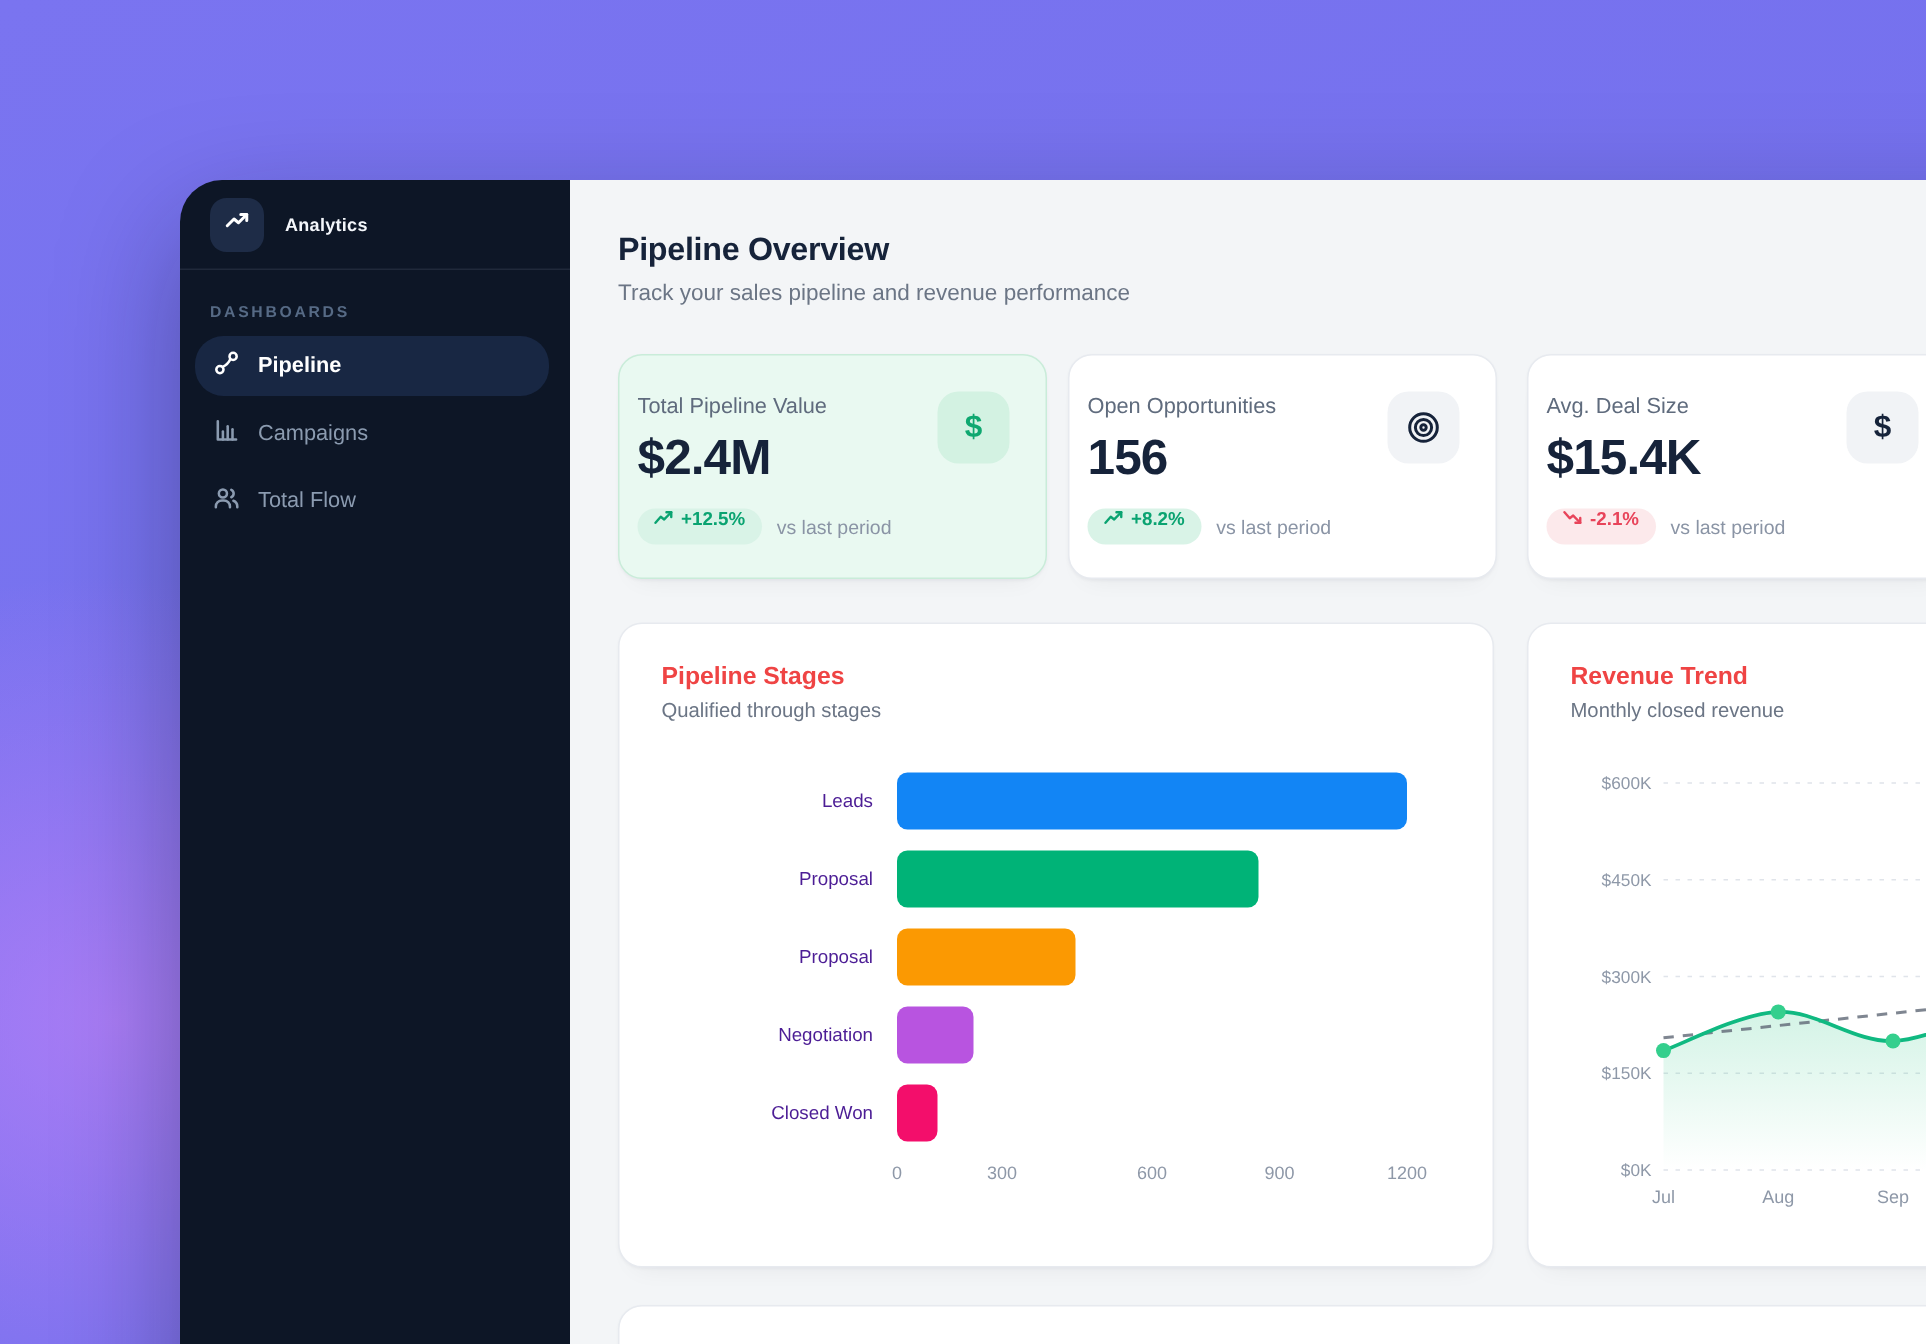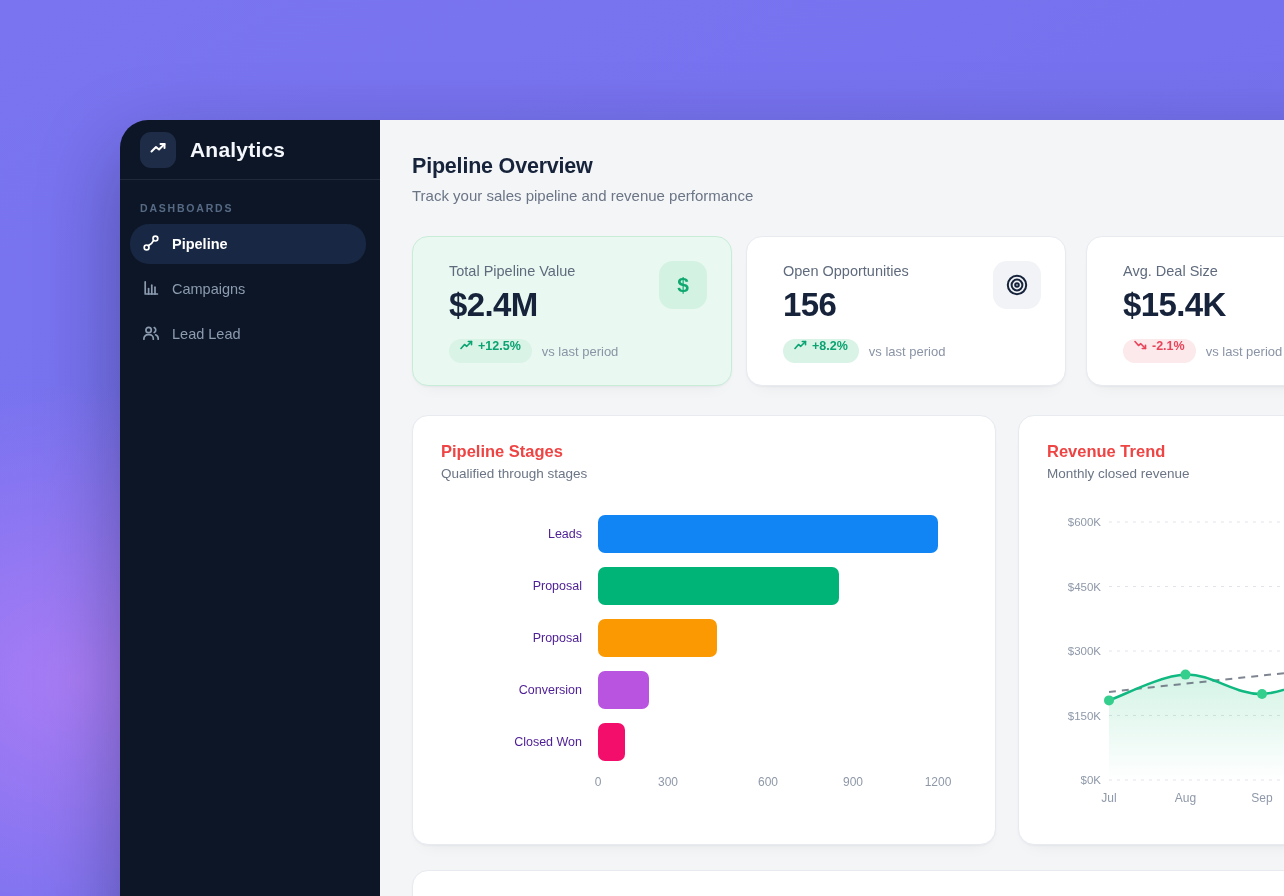--- a/index.html
+++ b/index.html
@@ -10,34 +10,34 @@
       linear-gradient(150deg,#7a74f0 0%,#7571ee 55%,#7673ef 100%);}
   
   .window{position:absolute;left:120px;top:120px;width:1500px;height:1000px;
     border-radius:28px 0 0 0;overflow:hidden;display:flex;
     box-shadow:0 30px 80px rgba(10,16,35,.35);}
   
   .sidebar{width:260px;flex:0 0 260px;background:#0d1626;color:#e8eef6;display:flex;flex-direction:column;}
   .sb-header{height:60px;display:flex;align-items:center;gap:14px;padding:0 20px;
     border-bottom:1px solid rgba(148,163,184,.14);}
   .logo-sq{width:36px;height:36px;border-radius:11px;background:#1e2c47;display:flex;align-items:center;justify-content:center;}
-  .app-title{font-size:21px;font-weight:700;color:#f4f7fb;letter-spacing:.2px;}
+  .app-title{font-size:12px;font-weight:700;color:#f4f7fb;letter-spacing:.2px;}
   .sb-section{margin:22px 20px 10px;font-size:10.5px;font-weight:700;letter-spacing:1.8px;color:#566a85;}
   .sb-item{display:flex;align-items:center;gap:12px;height:40px;margin:0 14px 5px 10px;
     padding:0 12px;border-radius:10px;font-size:14.5px;color:#8b9bb0;cursor:pointer;}
   .sb-item.active{background:#182743;color:#ffffff;font-weight:600;border-radius:19px;}
   .sb-item svg{flex:0 0 auto;}
   
   .main{flex:1;background:#f3f5f7;padding:33px 32px 0;position:relative;}
   .page-title{margin:0;font-size:21.5px;line-height:26px;font-weight:800;color:#16233a;letter-spacing:-.2px;}
   .page-sub{margin:7px 0 0;font-size:15px;line-height:20px;color:#6b7585;}
   
   .stats-row{display:flex;margin-top:30px;}
-  .stat-card{position:relative;width:320px;height:150px;background:#fff;border:1px solid #e7eaef;
-    border-radius:16px;padding:26px 36px;box-shadow:0 1px 2px rgba(16,24,40,.04),0 10px 18px -12px rgba(16,24,40,.08);}
+  .stat-card{position:relative;width:286px;height:150px;background:#fff;border:1px solid #e7eaef;
+    border-radius:16px;padding:26px 12px;box-shadow:0 1px 2px rgba(16,24,40,.04),0 10px 18px -12px rgba(16,24,40,.08);}
   .stat-card.c2{margin-left:14px;}
   .stat-card.c3{margin-left:20px;}
   .stat-card.highlight{background:#e9f9f1;border-color:#c9ecd9;}
   .stat-label{font-size:14.5px;color:#5f6b7d;}
   .stat-value{margin-top:8px;font-size:33px;font-weight:800;color:#16233a;letter-spacing:-.6px;line-height:36px;}
   .stat-foot{display:flex;align-items:center;gap:10px;margin-top:16px;}
   .pill{display:inline-flex;gap:5px;height:24px;padding:0 11px;border-radius:999px;
     font-size:12.5px;font-weight:700;}
   .pill.up{background:#d9f3e7;color:#0aa371;}
   .pill.down{background:#fce9eb;color:#e8445a;}
@@ -115,21 +115,21 @@
         </div>
         <div class="sb-item">
           <span>
             <svg width="18" height="18" viewBox="0 0 18 18" fill="none" stroke="currentColor" stroke-width="1.7" stroke-linecap="round">
               <circle cx="6.6" cy="6" r="2.7"></circle>
               <path d="M1.9 15.2 v-.5 a4.1 4.1 0 0 1 4.1-4.1 h1.2 a4.1 4.1 0 0 1 4.1 4.1 v.5"></path>
               <path d="M12.2 3.6 a2.7 2.7 0 0 1 0 4.9"></path>
               <path d="M13.6 10.8 a4.1 4.1 0 0 1 2.6 3.8 v.6"></path>
             </svg>
           </span>
-          <span>Lead Lead</span>
+          <span>Total Flow</span>
         </div>
       </nav>
     </aside>
 
     <main class="main">
       <h1 class="page-title">Pipeline Overview</h1>
       <p class="page-sub">Track your sales pipeline and revenue performance</p>
 
       <div class="stats-row">
 
@@ -216,21 +216,21 @@
                   <div class="bar-fill" style="width: 240.833px; background: rgb(0, 179, 119);"></div>
                 </div>
               </div>
               <div class="bar-row">
                 <div class="bar-label">Proposal</div>
                 <div class="bar-track">
                   <div class="bar-fill" style="width: 119px; background: rgb(251, 153, 2);"></div>
                 </div>
               </div>
               <div class="bar-row">
-                <div class="bar-label">Conversion</div>
+                <div class="bar-label">Negotiation</div>
                 <div class="bar-track">
                   <div class="bar-fill" style="width: 51px; background: rgb(184, 84, 224);"></div>
                 </div>
               </div>
               <div class="bar-row">
                 <div class="bar-label">Closed Won</div>
                 <div class="bar-track">
                   <div class="bar-fill" style="width: 26.9167px; background: rgb(243, 14, 107);"></div>
                 </div>
               </div>

